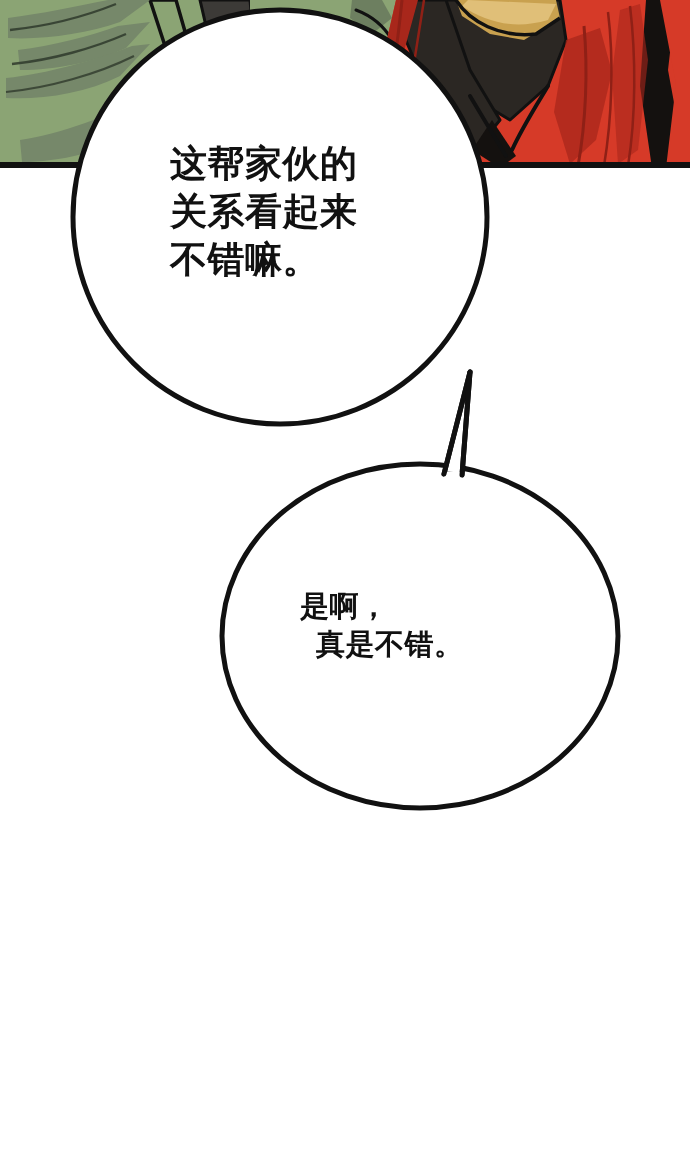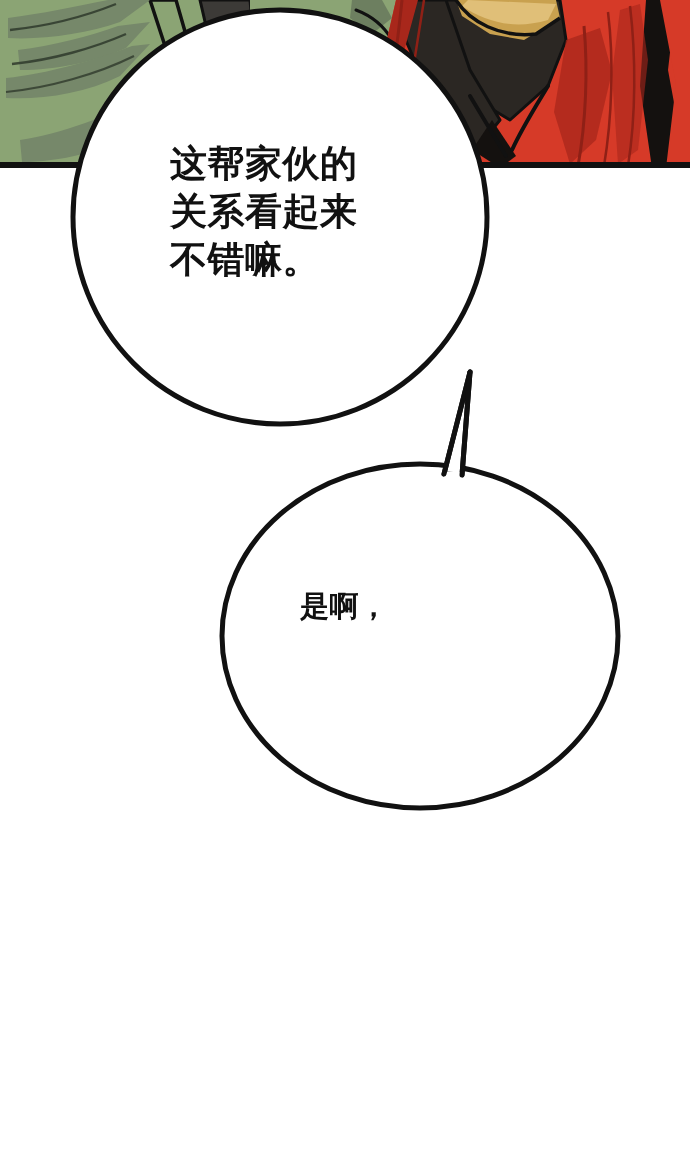--- a/index.html
+++ b/index.html
@@ -162,16 +162,16 @@
         <path d="M444,472 L462,472 L462,478 L444,478 Z" fill="#ffffff"></path>
         <path d="M444,474 L470,372" fill="none" stroke="#111111" stroke-width="5" stroke-linecap="round"></path>
         <path d="M470,372 L462,475" fill="none" stroke="#111111" stroke-width="5" stroke-linecap="round"></path>
       </g>
     </svg>
 
     <div class="bubble-text" id="bubble1-text">这帮家伙的
 关系看起来
 不错嘛。</div>
 
-    <div class="bubble-text" id="bubble2-text"><span>是啊，</span></div>
+    <div class="bubble-text" id="bubble2-text"><span>是啊，</span><span class="ln2">真是不错。</span></div>
   </div>
 
 </div>
 
 </body></html>

